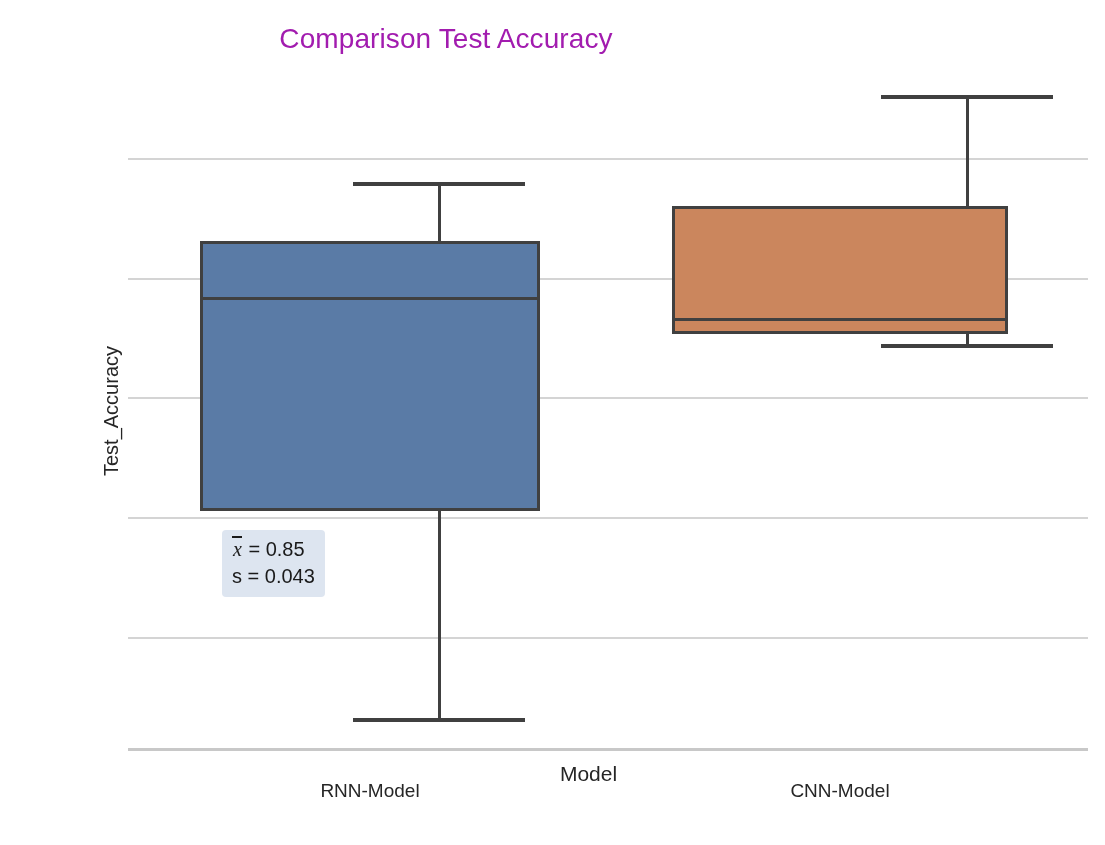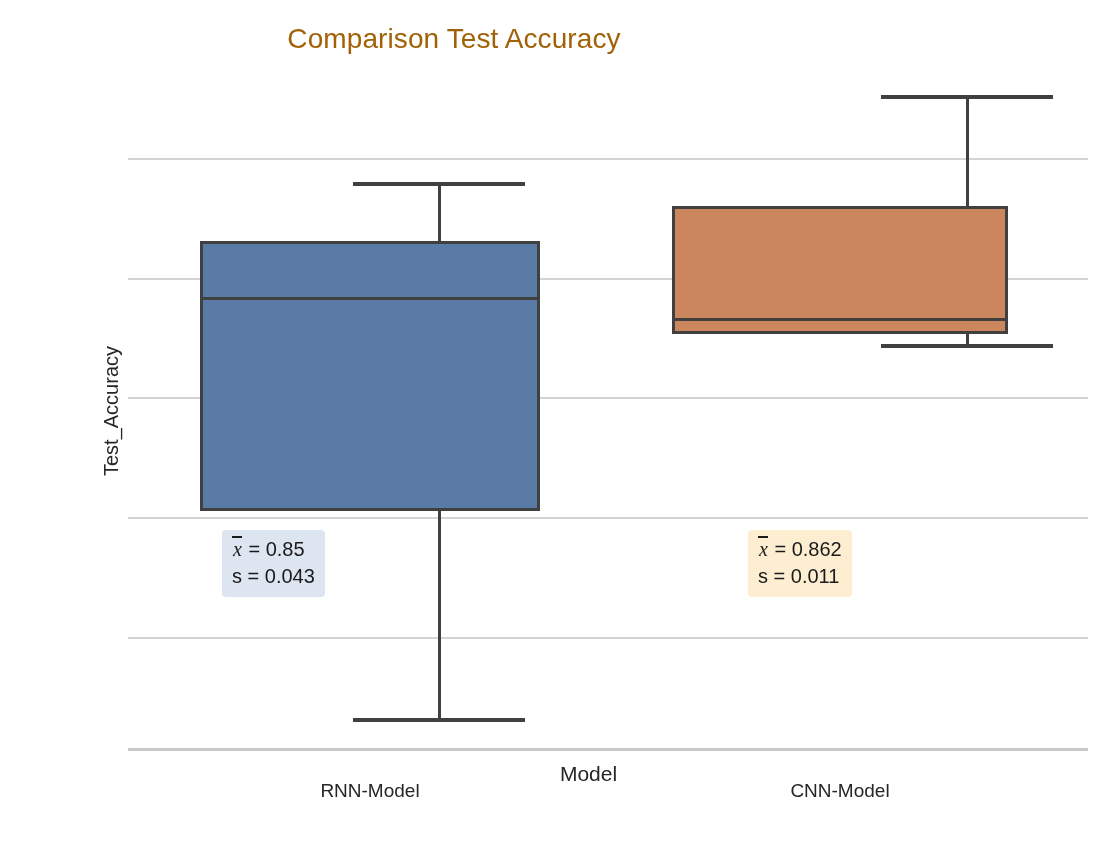--- a/index.html
+++ b/index.html
@@ -16,27 +16,27 @@
     position: relative;
     width: 1105px;
     height: 845px;
     background: #ffffff;
     overflow: hidden;
   }
 
   
   .chart-title {
     position: absolute;
-    left: 16px;
+    left: 8px;
     top: 23px;
     width: 876px;
     text-align: center;
     font-size: 28px;
     font-weight: 400;
-    color: #a16207;
+    color: #a21caf;
     letter-spacing: 0.1px;
   }
 
   
   .plot-area {
     position: absolute;
     left: 128px;
     top: 75px;
     width: 960px;
     height: 672px;
@@ -202,27 +202,20 @@
     <div class="whisker-cap" style="left:753px; top:269px; width:172px;"></div>
 
     <div class="stat-box" style="left:94px; top:455px; background:#dde5f0;">
       <span class="stat-line">
         <span class="mean-sym">x</span>
         <span>= 0.85</span>
       </span>
       <span class="stat-line">s = 0.043</span>
     </div>
 
-    <div class="stat-box" style="left:620px; top:455px; background:#fdeed1;">
-      <span class="stat-line">
-        <span class="mean-sym">x</span>
-        <span>= 0.862</span>
-      </span>
-      <span class="stat-line">s = 0.011</span>
-    </div>
 
     <div class="xtick" style="left:562px;">CNN-Model</div>
     <div class="xtick" style="left:92px;">RNN-Model</div>
 
   </div>
 
   <div class="x-axis-label">Model</div>
 
 </div>
 

